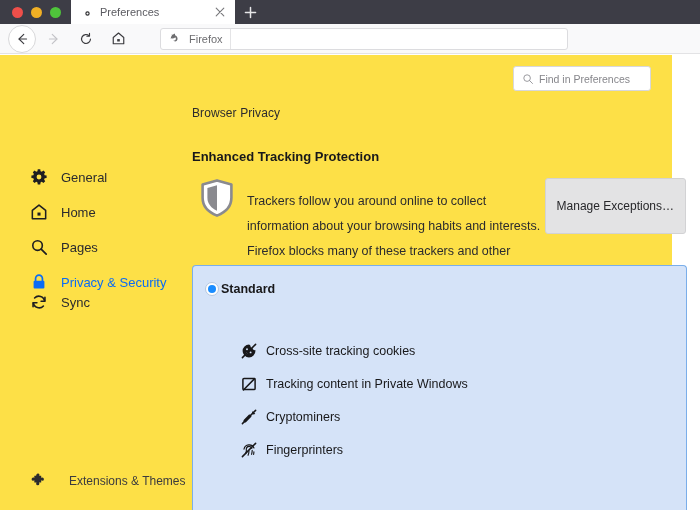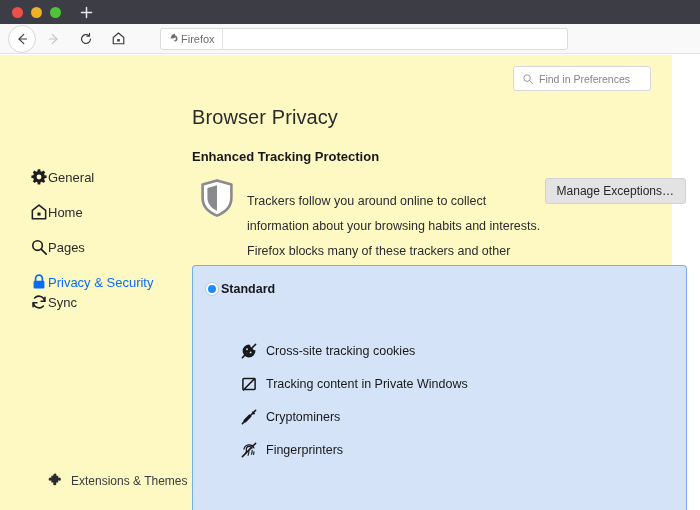--- a/index.html
+++ b/index.html
@@ -57,73 +57,73 @@
   .navbtn.back { border: 1px solid #d8d8da; margin-left: 8px; background: #fff; }
 
   .urlbar {
     position: absolute; left: 160px; top: 4px;
     width: 408px; height: 22px;
     background: #ffffff;
     border: 1px solid #dcdcdf; border-radius: 3px;
     display: flex; align-items: center;
   }
   .url-chip {
-    display: flex; align-items: center; gap: 0;
+    display: flex; align-items: center; gap: 8px;
     padding: 0 7px 0 8px; height: 20px;
     border-right: 1px solid #e4e4e6;
   }
   .url-chip-label { font-size: 11px; color: #6d6d70; white-space: nowrap; }
   .url-text {
     font-size: 11.5px; color: #2b2b2e; padding-left: 9px;
     white-space: nowrap; overflow: hidden;
   }
 
   
   .content {
     position: absolute; top: 55px; left: 0; width: 672px; height: 455px;
-    background: #fef9c3;
+    background: #fde047;
   }
 
   
   .prefsearch {
     position: absolute; right: 21px; top: 11px;
     width: 138px; height: 25px;
     border: 1px solid #d7d7db; border-radius: 3px; background: #fff;
     display: flex; align-items: center; gap: 5px; padding: 0 8px;
   }
   .prefsearch-placeholder { font-size: 10.5px; color: #86868b; white-space: nowrap; }
 
   
   .sidebar {
     position: absolute; left: 0; top: 0; width: 178px; height: 455px;
   }
   .nav-item {
-    display: flex; align-items: center; 
+    display: flex; align-items: center; gap: 13px;
     height: 34px; padding-left: 30px;
     font-size: 13px; color: #2b2b2e;
   }
   .nav-item.active { color: #0a6cf5; font-weight: 400; justify-content: center; }
   .nav-icon { width: 18px; height: 18px; flex: 0 0 18px; display: block; }
   .nav-label { white-space: nowrap; }
   .nav-item.general    { position: absolute; top: 105px; left: 0; }
   .nav-item.home       { position: absolute; top: 140px; left: 0; }
   .nav-item.search     { position: absolute; top: 175px; left: 0; }
   .nav-item.privacy    { position: absolute; top: 210px; left: 0; }
   .nav-item.sync       { position: absolute; top: 230px; left: 0; }
   .nav-item.extensions {
     position: absolute; bottom: 12px; left: 0;
-    font-size: 12px; color: #3b3b3f; gap: 8px; padding-left: 47px;
+    font-size: 12px; color: #3b3b3f; gap: 23px; padding-left: 30px;
   }
   .nav-item.extensions .nav-icon { width: 16px; height: 16px; flex: 0 0 16px; }
 
   
   .main { position: absolute; left: 192px; top: 0; width: 508px; height: 455px; }
   .page-title {
     position: absolute; left: 0; top: 51px;
-    font-size: 20px; font-weight: 400; color: #2b2b2e; letter-spacing: .1px;
+    font-size: 12px; font-weight: 400; color: #2b2b2e; letter-spacing: .1px;
   }
   .section-title {
     position: absolute; left: 0; top: 94px;
     font-size: 13px; font-weight: bold; color: #18181a;
   }
 
   .etp-row { position: absolute; left: 0; top: 118px; width: 508px; }
   .shield-icon { position: absolute; left: 7px; top: 5px; width: 36px; height: 40px; display: block; }
   .etp-text {
     position: absolute; left: 55px; top: 16px; width: 295px;
@@ -131,21 +131,21 @@
   }
   .learn-more {
     display: inline-block; margin-top: 2px;
     font-size: 12.5px; color: #0a6cf5; text-decoration: none;
   }
   .manage-btn {
     position: absolute; right: 14px; top: 5px;
     background: #e3e3e4; border: 1px solid #d2d2d4; border-radius: 3px;
     font-family: "Liberation Sans", sans-serif;
     font-size: 12px; color: #27272a;
-    padding: 5px 11px; white-space: nowrap;
+    padding: 20px 11px; white-space: nowrap;
   }
 
   
   .radio-panel {
     position: absolute; left: 0; top: 210px;
     width: 495px; height: 246px;
     background: #d5e3f8;
     border: 1px solid #7aaeea;
     border-bottom: none;
     border-radius: 4px 4px 0 0;
@@ -181,20 +181,35 @@
 
 <div id="app">
 
   <div class="titlebar">
     <div class="traffic">
       <span class="light red"></span>
       <span class="light yellow"></span>
       <span class="light green"></span>
     </div>
 
+    <div class="tab">
+      <span class="tab-favicon">
+        <svg viewBox="0 0 16 16" width="13" height="13">
+          <path fill="#2b2b2e" d="M8 5.3a2.7 2.7 0 1 0 0 5.4 2.7 2.7 0 0 0 0-5.4zm0 4a1.3 1.3 0 1 1 0-2.6 1.3 1.3 0 0 1 0 2.6z"></path>
+          <path fill="#2b2b2e" d="M7.2 0h1.6l.3 2.2.9.37L11.7 1.2l1.13 1.13-1.37 1.68.37.9 2.17.29v1.6l-2.17.3-.37.9 1.37 1.68-1.13 1.13-1.7-1.37-.9.37L8.8 16H7.2l-.3-2.17-.9-.37-1.68 1.37L3.19 13.7l1.37-1.68-.37-.9L2.02 10.8V9.2l2.17-.3.37-.9L3.19 6.3 4.32 5.2 6 6.57l.9-.37z" opacity="0"></path>
+          <path fill="#2b2b2e" d="M8 1.1 7.1 3l-.7.3-1.9-.8-.9.9.8 1.9-.3.7-1.9.9v1.3l1.9.9.3.7-.8 1.9.9.9 1.9-.8.7.3.9 1.9h1.3l.9-1.9.7-.3 1.9.8.9-.9-.8-1.9.3-.7 1.9-.9V6.9l-1.9-.9-.3-.7.8-1.9-.9-.9-1.9.8-.7-.3-.9-1.9z" opacity="0"></path>
+        </svg>
+      </span>
+      <span class="tab-title">Preferences</span>
+      <span class="tab-close">
+        <svg viewBox="0 0 14 14" width="14" height="14">
+          <path d="M3.2 3.2 10.8 10.8M10.8 3.2 3.2 10.8" stroke="#4a4a4f" stroke-width="1.1" fill="none" stroke-linecap="round"></path>
+        </svg>
+      </span>
+    </div>
 
     <div class="newtab">
       <svg viewBox="0 0 16 16" width="15" height="15">
         <path d="M8 2.6v10.8M2.6 8h10.8" stroke="#e6e6e8" stroke-width="1.6" fill="none" stroke-linecap="round"></path>
       </svg>
     </div>
   </div>
 
   <div class="navbar">
     <div class="navbtn back">

